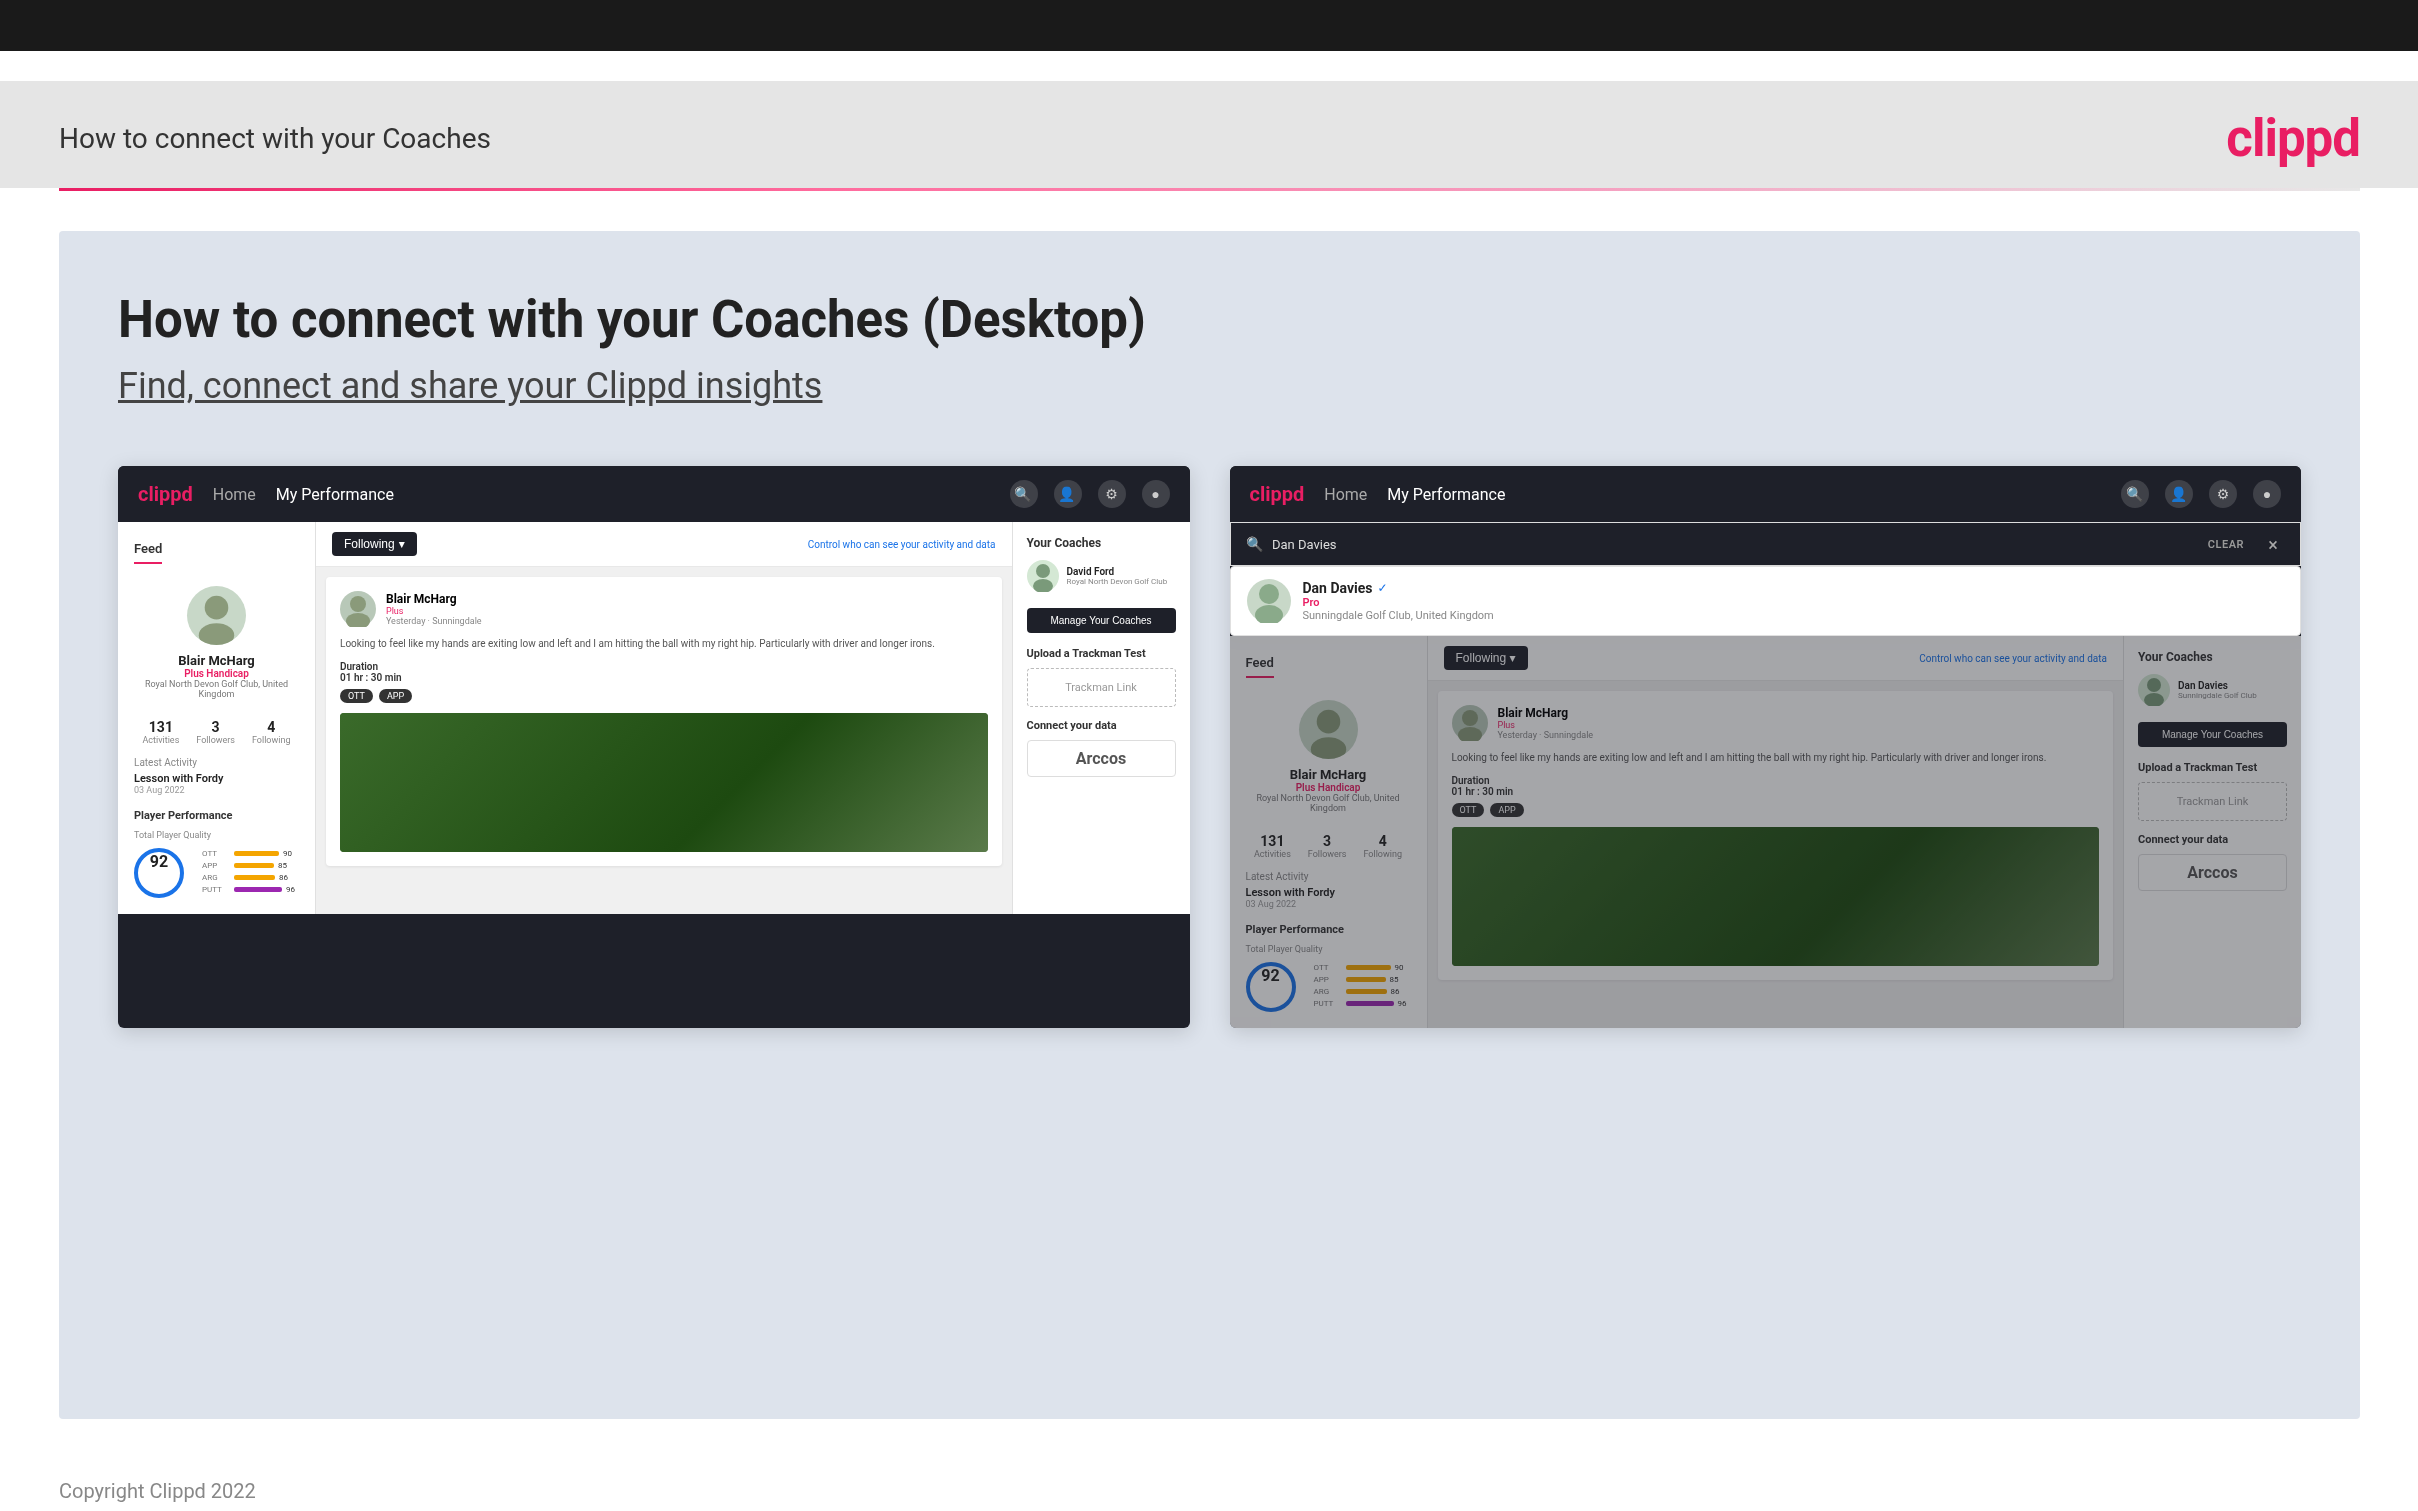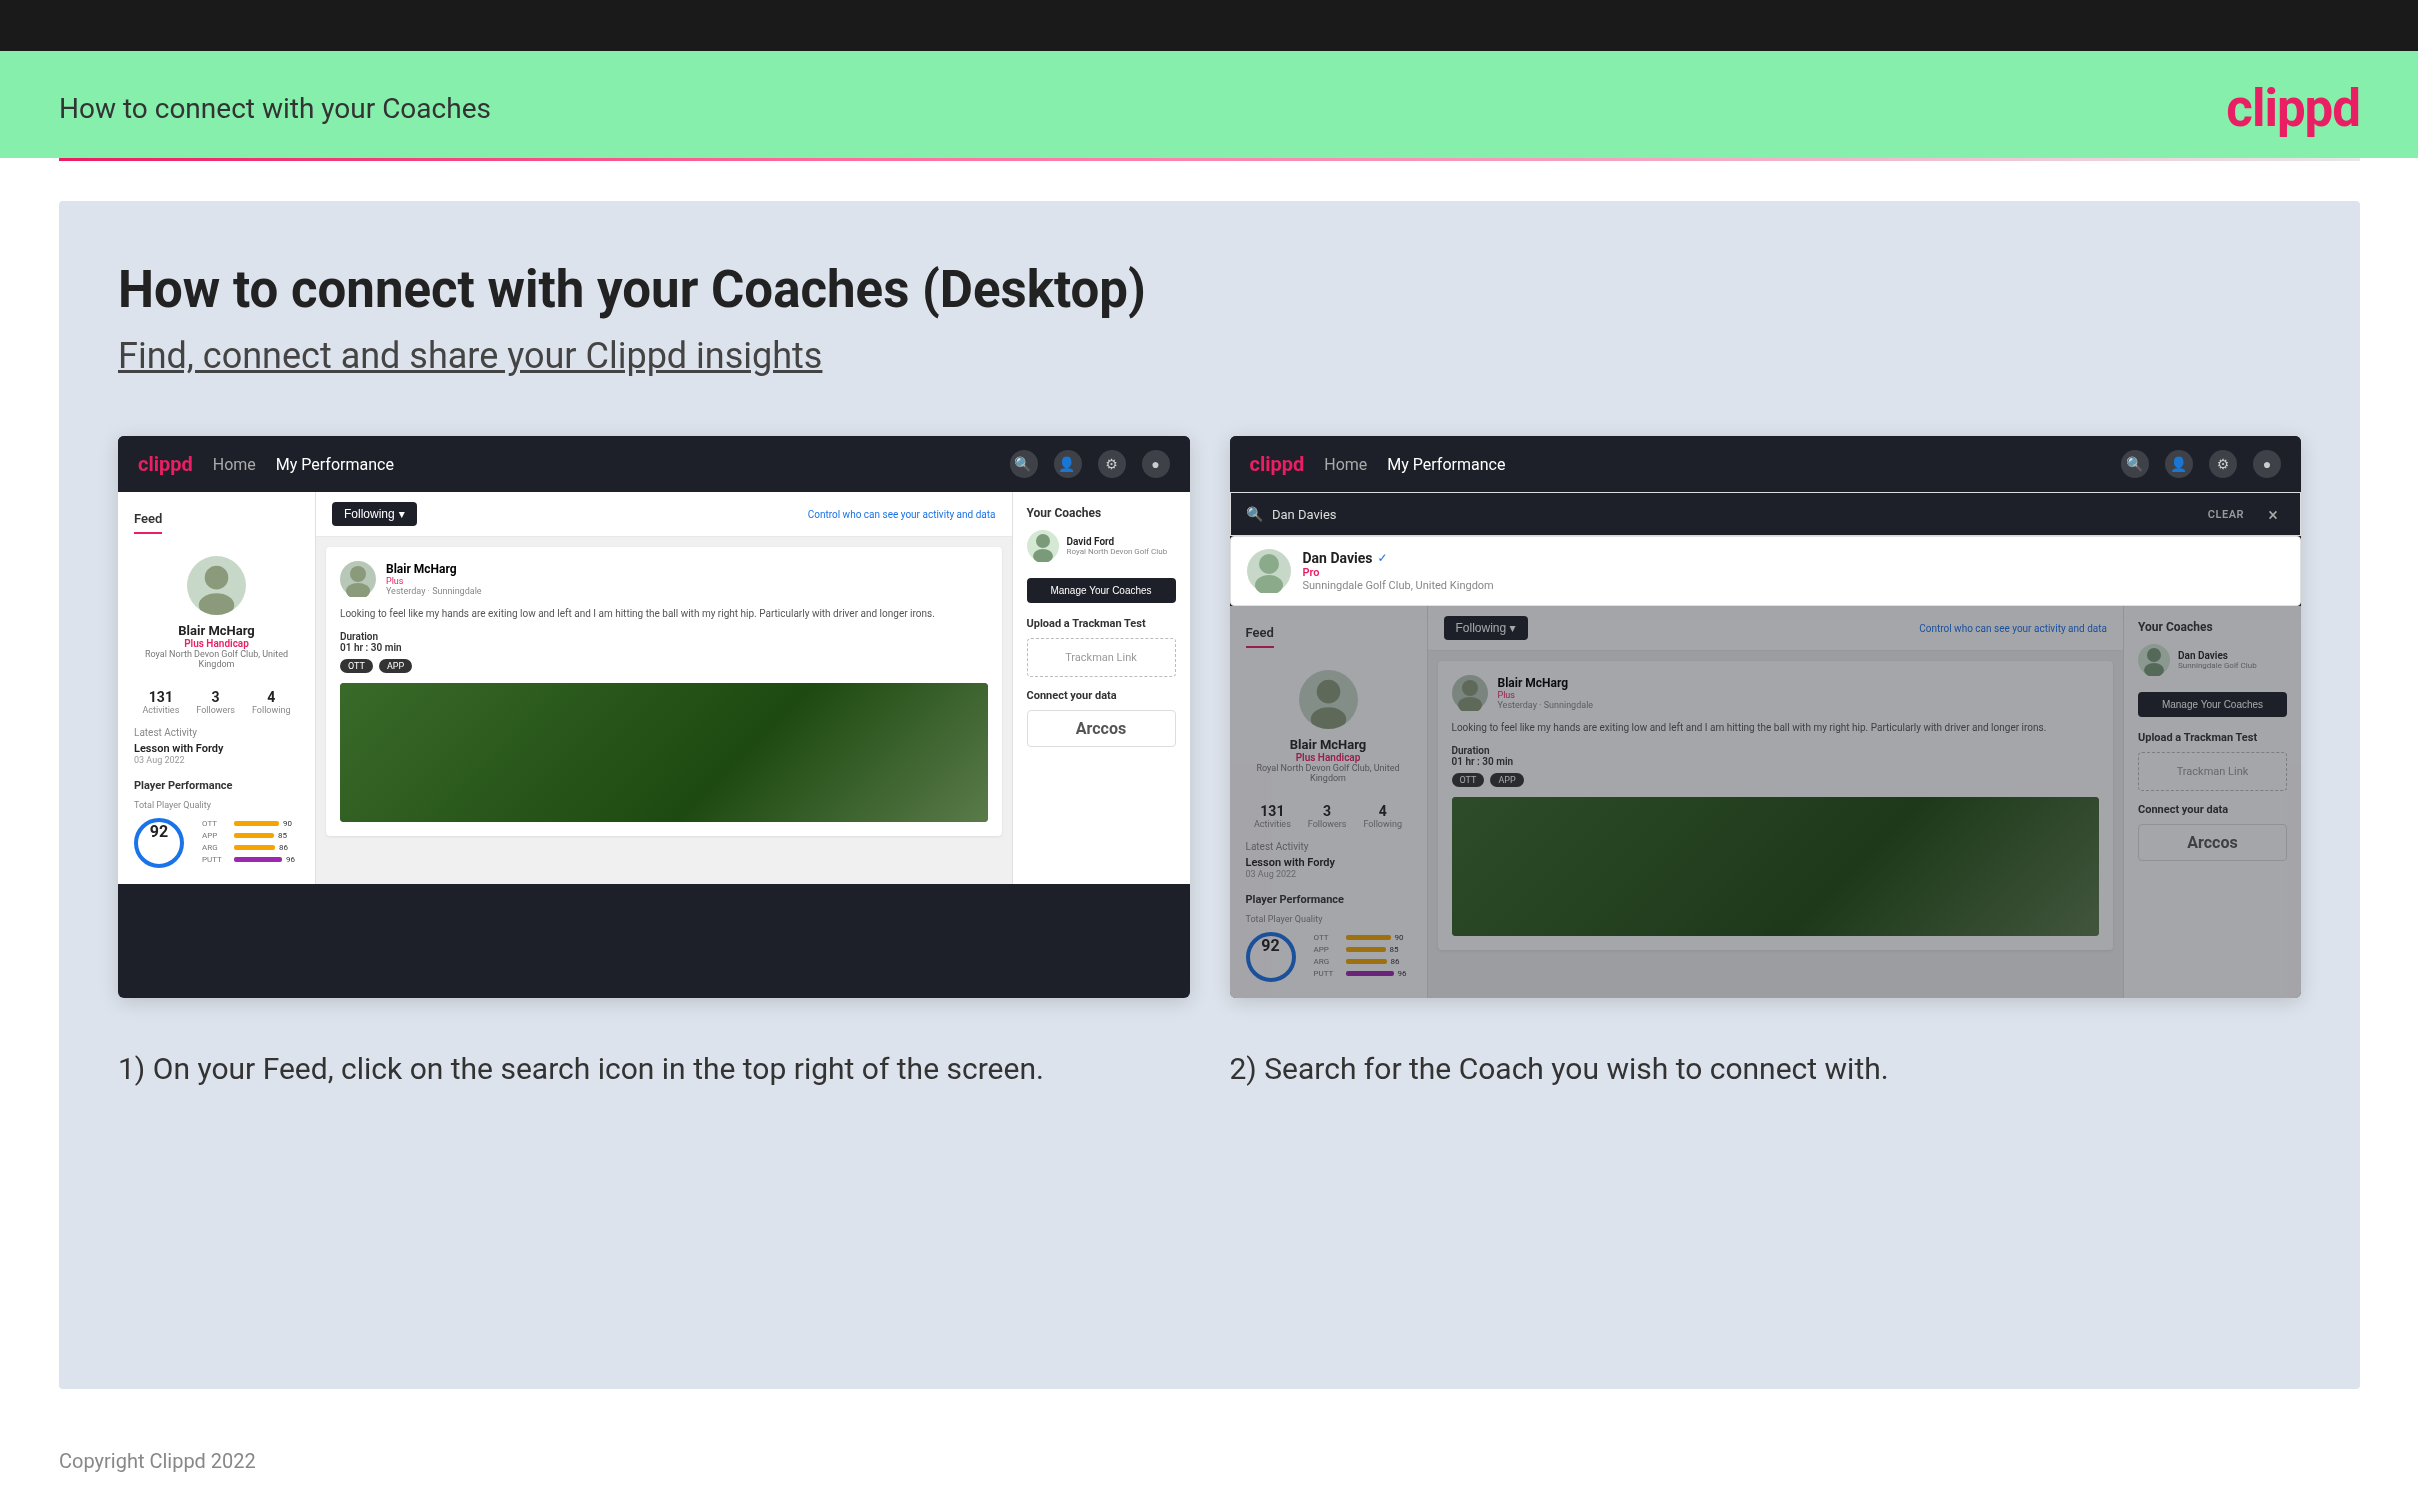--- a/index.html
+++ b/index.html
@@ -16,21 +16,22 @@
       height: 51px;
       width: 100%;
     }
 
     
     .header {
       display: flex;
       align-items: center;
       justify-content: space-between;
       padding: 28px 59px 20px 59px;
-      background: #86efac;
+      background: #e5e5e5;
+      margin-top: 30px;
     }
     .header-title {
       font-size: 28px;
       color: #333;
       font-weight: 400;
     }
     .clippd-logo {
       font-size: 51px;
       font-weight: 700;
       color: #e91e63;
@@ -857,28 +858,18 @@
           </div>
           <div class="connect-section">
             <div class="connect-title">Connect your data</div>
             <div class="arccos-logo">Arccos</div>
           </div>
         </div>
       </div>
     </div>
   </div>
 
-  <div class="steps-row">
-    <div class="step-desc">
-      <span>1)</span>
-      <span>On your Feed, click on the search icon in the top right of the screen.</span>
-    </div>
-    <div class="step-desc">
-      <span>2)</span>
-      <span>Search for the Coach you wish to connect with.</span>
-    </div>
-  </div>
 </div>
 
 <div class="footer">
   <span>Copyright Clippd 2022</span>
 </div>
 
 
 </body></html>

